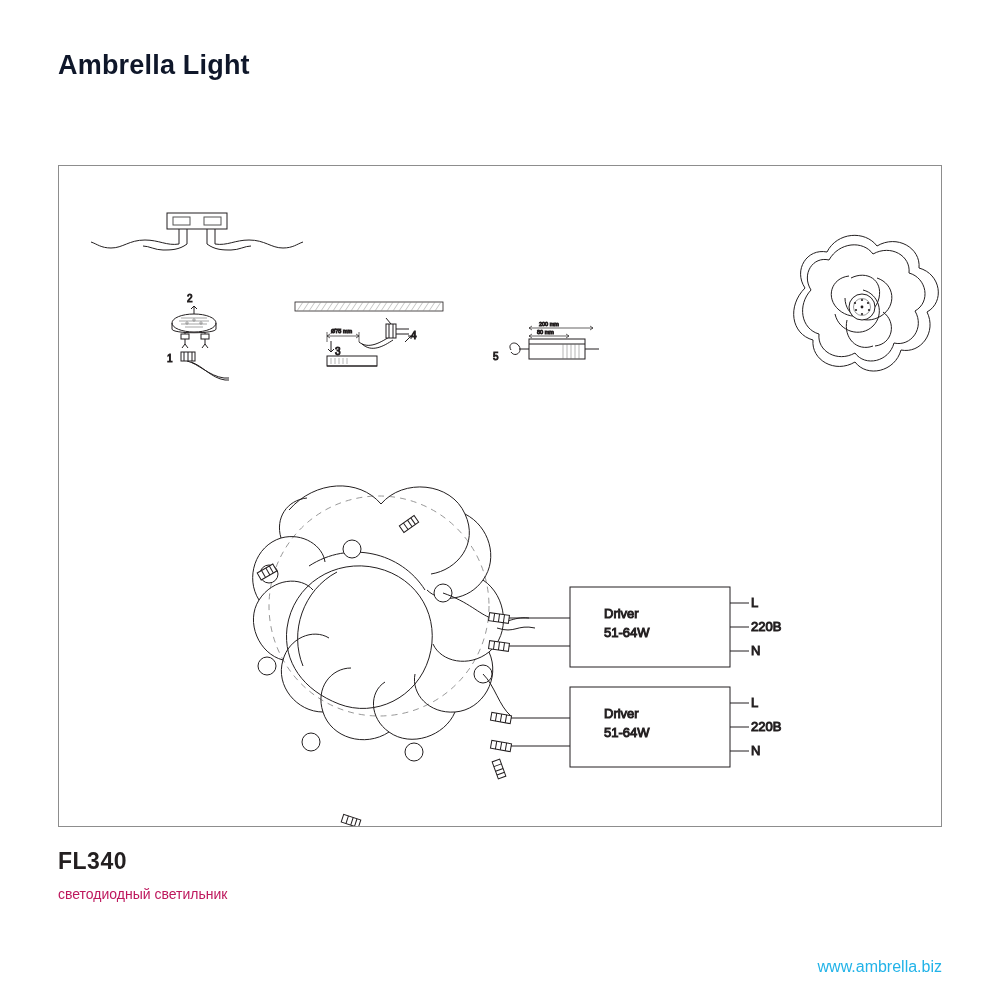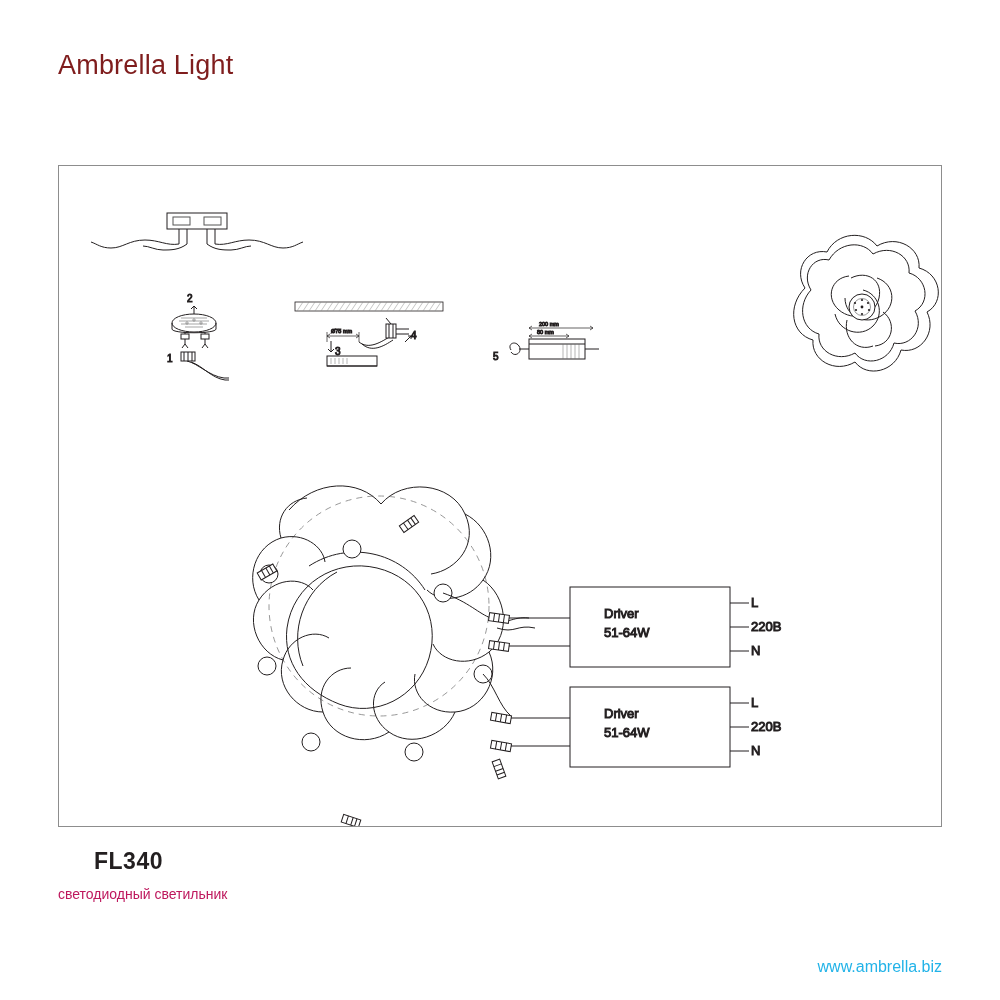--- a/index.html
+++ b/index.html
@@ -17,22 +17,22 @@
   }
   .page {
     position: absolute;
     inset: 0;
   }
   .brand {
     position: absolute;
     left: 58px;
     top: 50px;
     font-size: 27px;
-    font-weight: normal;
-    color: #7f1d1d;
+    font-weight: bold;
+    color: #0f172a;
     letter-spacing: 0.2px;
   }
   .diagram-frame {
     position: absolute;
     left: 58px;
     top: 165px;
     width: 884px;
     height: 662px;
     border: 1px solid #8d8d8d;
     box-sizing: border-box;
@@ -42,21 +42,20 @@
     display: block;
   }
   .model {
     position: absolute;
     left: 58px;
     top: 848px;
     font-size: 23px;
     font-weight: bold;
     color: #231f20;
     letter-spacing: 0.5px;
-    margin-left: 36px;
   }
   .subtitle {
     position: absolute;
     left: 58px;
     top: 886px;
     font-size: 14px;
     color: #be185d;
   }
   .site {
     position: absolute;

